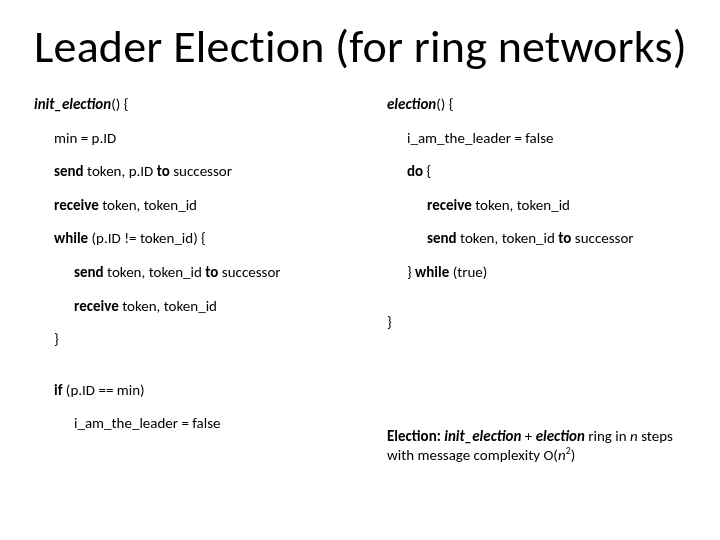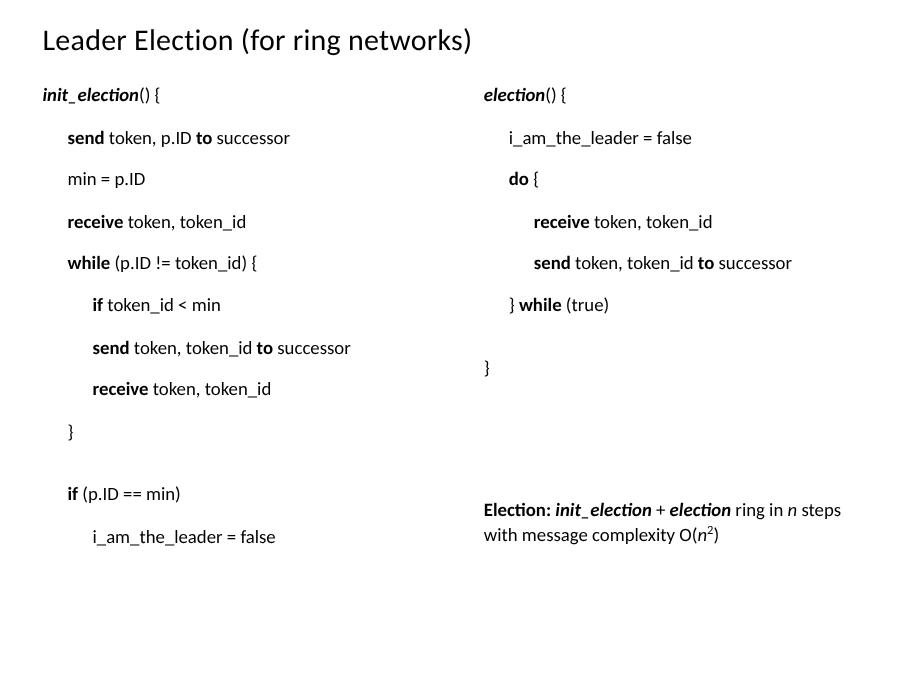--- a/index.html
+++ b/index.html
@@ -13,21 +13,21 @@
     overflow: hidden;
   }
   .slide {
     box-sizing: border-box;
     width: 720px;
     height: 540px;
     padding: 18px 34px 18px 34px;
     position: relative;
   }
   .title {
-    font-size: 24px;
+    font-size: 46px;
     font-weight: 400;
     letter-spacing: 0.2px;
     margin: 0 0 22px 0;
     white-space: nowrap;
   }
   .cols {
     display: flex;
     flex-direction: row;
     gap: 18px;
   }
@@ -62,25 +62,24 @@
 
 <div class="slide">
 
   <h1 class="title">Leader Election (for ring networks)</h1>
 
   <div class="cols">
 
     <div class="col-left">
       <div class="code"><b><i>init_election</i></b><span>() {</span>
 <span class="spacer"></span>
+<span class="ind1">min = p.ID</span>
 <span class="ind1"><b>send</b><span> token, p.ID </span><b>to</b><span> successor</span></span>
-<span class="ind1">min = p.ID</span>
 <span class="ind1"><b>receive</b><span> token, token_id</span></span>
 <span class="ind1"><b>while</b><span> (p.ID != token_id) {</span></span>
-<span class="ind2"><b>if</b><span> token_id &lt; min</span></span>
 <span class="ind2"><b>send</b><span> token, token_id </span><b>to</b><span> successor</span></span>
 <span class="ind2"><b>receive</b><span> token, token_id</span></span>
 <span class="ind1">}</span>
 <span class="spacer"></span>
 <span class="ind1"><b>if</b><span> (p.ID == min)</span></span>
 <span class="ind2">i_am_the_leader = false</span>
 
 <span class="spacer"></span>
 </div>
     </div>

